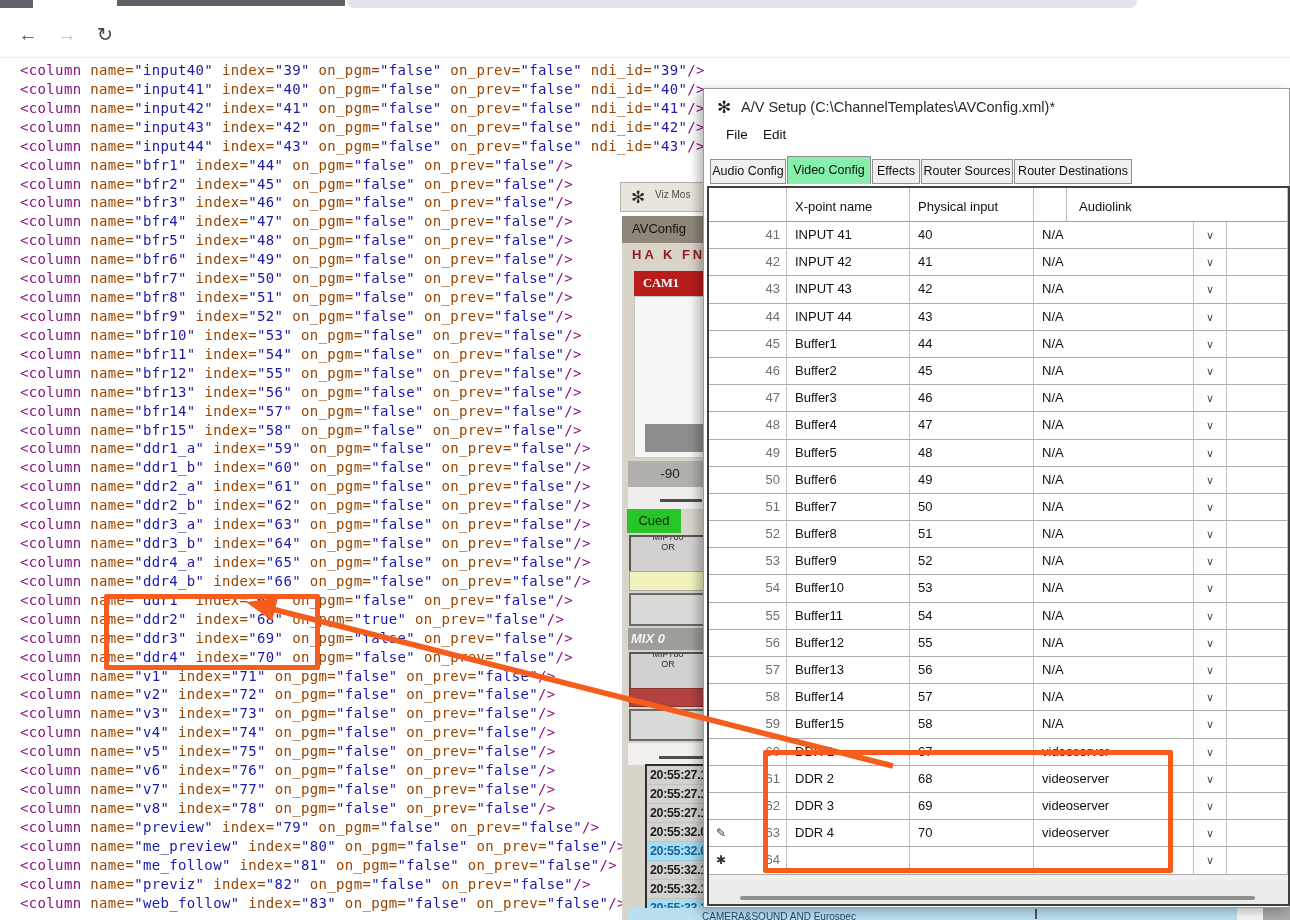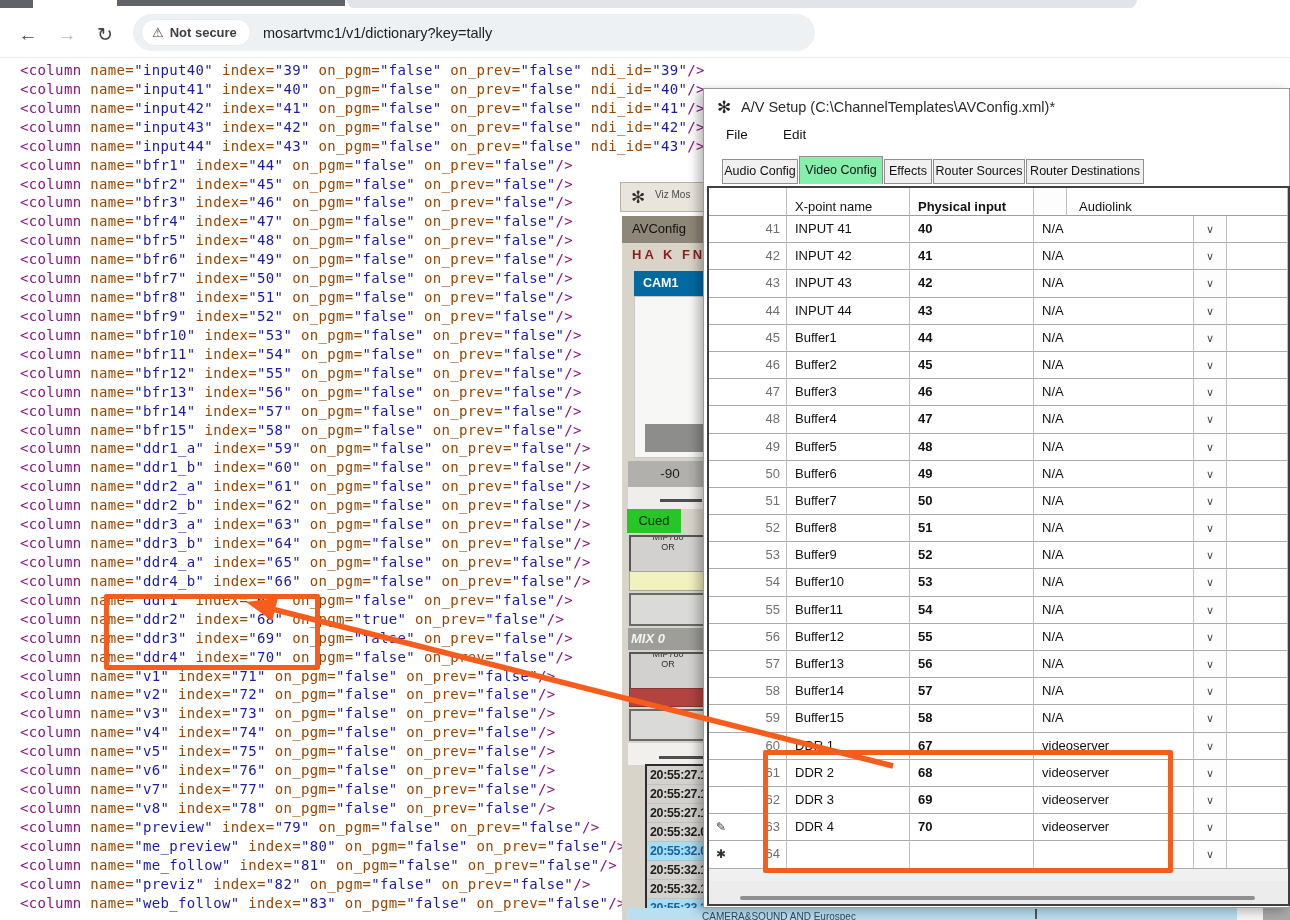--- a/index.html
+++ b/index.html
@@ -73,35 +73,35 @@
   #viz-bottomrow .wbox { position:absolute; left:610px; top:0; width:26px; height:12px; background:#f5f5f5; }
   #viz-bottomrow .gbox { position:absolute; left:636px; top:0; width:27px; height:12px; background:#a9a9a9; }
 
   
   .av { z-index:30; }
   #av-win { left:703px; top:88px; width:587px; height:820px; background:#fff;
             border:1px solid #9b9b9b; box-shadow:-5px 3px 10px rgba(0,0,0,.28); }
   #av-title-ico { left:717px; top:97px; font-size:17px; color:#222; }
   #av-title { left:741px; top:99px; font-size:14.5px; color:#2b2b2b; }
   .menu-item { top:127px; font-size:13.5px; color:#111; }
-  #menu-file { left:726px; } #menu-edit { left:783px; }
+  #menu-file { left:726px; } #menu-edit { left:763px; }
   #av-tabs { left:708px; top:156px; width:582px; height:28px; }
   .tab { position:absolute; top:3px; height:25px; background:#f0f0f0; border:1px solid #8f8f8f;
-         font-size:12.5px; color:#111; text-align:center; line-height:23px;margin-left:12px; }
+         font-size:12.5px; color:#111; text-align:center; line-height:23px; }
   .tab.active { top:0; height:28px; background:#86efac; border-bottom:none; line-height:26px; z-index:2; }
 
   #av-grid { left:707px; top:186px; width:583px; height:720px; background:#f0f0f0; border:2px solid #3f3f3f; overflow:hidden; }
   .grow { display:flex; height:27.2px; background:#fff; }
-  .grow.head { height:28px; }
+  .grow.head { height:34px; }
   .gcell { border-right:1px solid #c0c0c0; border-bottom:1px solid #ababab; font-size:13px; color:#111;
            padding-left:8px; line-height:26px; overflow:hidden; white-space:nowrap; position:relative; }
   .head .gcell { line-height:37px; border-bottom:1px solid #9d9d9d; }
   .c-rh   { width:78px;  text-align:right; padding-right:6px; padding-left:0; color:#6f6f6f; }
   .c-name { width:123px; }
-  .c-phys { width:124px;font-weight:bold; }
+  .c-phys { width:124px; }
   .c-type { width:160px; }
   .c-chev { width:33px;  padding-left:0; text-align:center; color:#4a4a4a; font-size:11px; background:#fdfdfd; }
   .c-audio{ flex:1; padding-left:12px; }
   .row-icon { position:absolute; left:7px; top:0; font-size:12px; color:#333; }
   #av-scrollstrip { left:709px; top:881px; width:579px; height:23px; background:#ececec; }
   #av-thumb { left:740px; top:896px; width:515px; height:4px; background:#8f8f8f; border-radius:2px; }
 
   
   .annot { z-index:60; pointer-events:none; }
   #annot-box-xml   { left:104px; top:594px; width:216px; height:76px; border:5px solid var(--annot,#f65c1c); border-radius:2px; }
@@ -111,41 +111,37 @@
 </head>
 <body>
 
 <div class="abs" id="tabstrip-left"></div>
 <div class="abs" id="tabstrip-mid"></div>
 <div class="abs" id="tabstrip-tab"></div>
 <div class="abs" id="toolbar">
   <div class="navbtn" style="left:15px;">←</div>
   <div class="navbtn" id="fwd" style="left:54px;">→</div>
   <div class="navbtn" style="left:92px;">↻</div>
-  <div id="omnibox">
-    <div id="sec-chip"><span class="warn">⚠</span><span>Not secure</span></div>
-    <div id="url">mosartvmc1/v1/dictionary?key=tally</div>
-  </div>
 </div>
 
 <div class="abs" id="xml-content"><div class="xline"><span class="t">&lt;column </span><span class="a">name=</span><span class="v">"input40" </span><span class="a">index=</span><span class="v">"39" </span><span class="a">on_pgm=</span><span class="v">"false" </span><span class="a">on_prev=</span><span class="v">"false"</span><span class="t"> </span><span class="a">ndi_id=</span><span class="v">"39"</span><span class="t">/&gt;</span></div><div class="xline"><span class="t">&lt;column </span><span class="a">name=</span><span class="v">"input41" </span><span class="a">index=</span><span class="v">"40" </span><span class="a">on_pgm=</span><span class="v">"false" </span><span class="a">on_prev=</span><span class="v">"false"</span><span class="t"> </span><span class="a">ndi_id=</span><span class="v">"40"</span><span class="t">/&gt;</span></div><div class="xline"><span class="t">&lt;column </span><span class="a">name=</span><span class="v">"input42" </span><span class="a">index=</span><span class="v">"41" </span><span class="a">on_pgm=</span><span class="v">"false" </span><span class="a">on_prev=</span><span class="v">"false"</span><span class="t"> </span><span class="a">ndi_id=</span><span class="v">"41"</span><span class="t">/&gt;</span></div><div class="xline"><span class="t">&lt;column </span><span class="a">name=</span><span class="v">"input43" </span><span class="a">index=</span><span class="v">"42" </span><span class="a">on_pgm=</span><span class="v">"false" </span><span class="a">on_prev=</span><span class="v">"false"</span><span class="t"> </span><span class="a">ndi_id=</span><span class="v">"42"</span><span class="t">/&gt;</span></div><div class="xline"><span class="t">&lt;column </span><span class="a">name=</span><span class="v">"input44" </span><span class="a">index=</span><span class="v">"43" </span><span class="a">on_pgm=</span><span class="v">"false" </span><span class="a">on_prev=</span><span class="v">"false"</span><span class="t"> </span><span class="a">ndi_id=</span><span class="v">"43"</span><span class="t">/&gt;</span></div><div class="xline"><span class="t">&lt;column </span><span class="a">name=</span><span class="v">"bfr1" </span><span class="a">index=</span><span class="v">"44" </span><span class="a">on_pgm=</span><span class="v">"false" </span><span class="a">on_prev=</span><span class="v">"false"</span><span class="t">/&gt;</span></div><div class="xline"><span class="t">&lt;column </span><span class="a">name=</span><span class="v">"bfr2" </span><span class="a">index=</span><span class="v">"45" </span><span class="a">on_pgm=</span><span class="v">"false" </span><span class="a">on_prev=</span><span class="v">"false"</span><span class="t">/&gt;</span></div><div class="xline"><span class="t">&lt;column </span><span class="a">name=</span><span class="v">"bfr3" </span><span class="a">index=</span><span class="v">"46" </span><span class="a">on_pgm=</span><span class="v">"false" </span><span class="a">on_prev=</span><span class="v">"false"</span><span class="t">/&gt;</span></div><div class="xline"><span class="t">&lt;column </span><span class="a">name=</span><span class="v">"bfr4" </span><span class="a">index=</span><span class="v">"47" </span><span class="a">on_pgm=</span><span class="v">"false" </span><span class="a">on_prev=</span><span class="v">"false"</span><span class="t">/&gt;</span></div><div class="xline"><span class="t">&lt;column </span><span class="a">name=</span><span class="v">"bfr5" </span><span class="a">index=</span><span class="v">"48" </span><span class="a">on_pgm=</span><span class="v">"false" </span><span class="a">on_prev=</span><span class="v">"false"</span><span class="t">/&gt;</span></div><div class="xline"><span class="t">&lt;column </span><span class="a">name=</span><span class="v">"bfr6" </span><span class="a">index=</span><span class="v">"49" </span><span class="a">on_pgm=</span><span class="v">"false" </span><span class="a">on_prev=</span><span class="v">"false"</span><span class="t">/&gt;</span></div><div class="xline"><span class="t">&lt;column </span><span class="a">name=</span><span class="v">"bfr7" </span><span class="a">index=</span><span class="v">"50" </span><span class="a">on_pgm=</span><span class="v">"false" </span><span class="a">on_prev=</span><span class="v">"false"</span><span class="t">/&gt;</span></div><div class="xline"><span class="t">&lt;column </span><span class="a">name=</span><span class="v">"bfr8" </span><span class="a">index=</span><span class="v">"51" </span><span class="a">on_pgm=</span><span class="v">"false" </span><span class="a">on_prev=</span><span class="v">"false"</span><span class="t">/&gt;</span></div><div class="xline"><span class="t">&lt;column </span><span class="a">name=</span><span class="v">"bfr9" </span><span class="a">index=</span><span class="v">"52" </span><span class="a">on_pgm=</span><span class="v">"false" </span><span class="a">on_prev=</span><span class="v">"false"</span><span class="t">/&gt;</span></div><div class="xline"><span class="t">&lt;column </span><span class="a">name=</span><span class="v">"bfr10" </span><span class="a">index=</span><span class="v">"53" </span><span class="a">on_pgm=</span><span class="v">"false" </span><span class="a">on_prev=</span><span class="v">"false"</span><span class="t">/&gt;</span></div><div class="xline"><span class="t">&lt;column </span><span class="a">name=</span><span class="v">"bfr11" </span><span class="a">index=</span><span class="v">"54" </span><span class="a">on_pgm=</span><span class="v">"false" </span><span class="a">on_prev=</span><span class="v">"false"</span><span class="t">/&gt;</span></div><div class="xline"><span class="t">&lt;column </span><span class="a">name=</span><span class="v">"bfr12" </span><span class="a">index=</span><span class="v">"55" </span><span class="a">on_pgm=</span><span class="v">"false" </span><span class="a">on_prev=</span><span class="v">"false"</span><span class="t">/&gt;</span></div><div class="xline"><span class="t">&lt;column </span><span class="a">name=</span><span class="v">"bfr13" </span><span class="a">index=</span><span class="v">"56" </span><span class="a">on_pgm=</span><span class="v">"false" </span><span class="a">on_prev=</span><span class="v">"false"</span><span class="t">/&gt;</span></div><div class="xline"><span class="t">&lt;column </span><span class="a">name=</span><span class="v">"bfr14" </span><span class="a">index=</span><span class="v">"57" </span><span class="a">on_pgm=</span><span class="v">"false" </span><span class="a">on_prev=</span><span class="v">"false"</span><span class="t">/&gt;</span></div><div class="xline"><span class="t">&lt;column </span><span class="a">name=</span><span class="v">"bfr15" </span><span class="a">index=</span><span class="v">"58" </span><span class="a">on_pgm=</span><span class="v">"false" </span><span class="a">on_prev=</span><span class="v">"false"</span><span class="t">/&gt;</span></div><div class="xline"><span class="t">&lt;column </span><span class="a">name=</span><span class="v">"ddr1_a" </span><span class="a">index=</span><span class="v">"59" </span><span class="a">on_pgm=</span><span class="v">"false" </span><span class="a">on_prev=</span><span class="v">"false"</span><span class="t">/&gt;</span></div><div class="xline"><span class="t">&lt;column </span><span class="a">name=</span><span class="v">"ddr1_b" </span><span class="a">index=</span><span class="v">"60" </span><span class="a">on_pgm=</span><span class="v">"false" </span><span class="a">on_prev=</span><span class="v">"false"</span><span class="t">/&gt;</span></div><div class="xline"><span class="t">&lt;column </span><span class="a">name=</span><span class="v">"ddr2_a" </span><span class="a">index=</span><span class="v">"61" </span><span class="a">on_pgm=</span><span class="v">"false" </span><span class="a">on_prev=</span><span class="v">"false"</span><span class="t">/&gt;</span></div><div class="xline"><span class="t">&lt;column </span><span class="a">name=</span><span class="v">"ddr2_b" </span><span class="a">index=</span><span class="v">"62" </span><span class="a">on_pgm=</span><span class="v">"false" </span><span class="a">on_prev=</span><span class="v">"false"</span><span class="t">/&gt;</span></div><div class="xline"><span class="t">&lt;column </span><span class="a">name=</span><span class="v">"ddr3_a" </span><span class="a">index=</span><span class="v">"63" </span><span class="a">on_pgm=</span><span class="v">"false" </span><span class="a">on_prev=</span><span class="v">"false"</span><span class="t">/&gt;</span></div><div class="xline"><span class="t">&lt;column </span><span class="a">name=</span><span class="v">"ddr3_b" </span><span class="a">index=</span><span class="v">"64" </span><span class="a">on_pgm=</span><span class="v">"false" </span><span class="a">on_prev=</span><span class="v">"false"</span><span class="t">/&gt;</span></div><div class="xline"><span class="t">&lt;column </span><span class="a">name=</span><span class="v">"ddr4_a" </span><span class="a">index=</span><span class="v">"65" </span><span class="a">on_pgm=</span><span class="v">"false" </span><span class="a">on_prev=</span><span class="v">"false"</span><span class="t">/&gt;</span></div><div class="xline"><span class="t">&lt;column </span><span class="a">name=</span><span class="v">"ddr4_b" </span><span class="a">index=</span><span class="v">"66" </span><span class="a">on_pgm=</span><span class="v">"false" </span><span class="a">on_prev=</span><span class="v">"false"</span><span class="t">/&gt;</span></div><div class="xline"><span class="t">&lt;column </span><span class="a">name=</span><span class="v">"ddr1" </span><span class="a">index=</span><span class="v">"67" </span><span class="a">on_pgm=</span><span class="v">"false" </span><span class="a">on_prev=</span><span class="v">"false"</span><span class="t">/&gt;</span></div><div class="xline"><span class="t">&lt;column </span><span class="a">name=</span><span class="v">"ddr2" </span><span class="a">index=</span><span class="v">"68" </span><span class="a">on_pgm=</span><span class="v">"true" </span><span class="a">on_prev=</span><span class="v">"false"</span><span class="t">/&gt;</span></div><div class="xline"><span class="t">&lt;column </span><span class="a">name=</span><span class="v">"ddr3" </span><span class="a">index=</span><span class="v">"69" </span><span class="a">on_pgm=</span><span class="v">"false" </span><span class="a">on_prev=</span><span class="v">"false"</span><span class="t">/&gt;</span></div><div class="xline"><span class="t">&lt;column </span><span class="a">name=</span><span class="v">"ddr4" </span><span class="a">index=</span><span class="v">"70" </span><span class="a">on_pgm=</span><span class="v">"false" </span><span class="a">on_prev=</span><span class="v">"false"</span><span class="t">/&gt;</span></div><div class="xline"><span class="t">&lt;column </span><span class="a">name=</span><span class="v">"v1" </span><span class="a">index=</span><span class="v">"71" </span><span class="a">on_pgm=</span><span class="v">"false" </span><span class="a">on_prev=</span><span class="v">"false"</span><span class="t">/&gt;</span></div><div class="xline"><span class="t">&lt;column </span><span class="a">name=</span><span class="v">"v2" </span><span class="a">index=</span><span class="v">"72" </span><span class="a">on_pgm=</span><span class="v">"false" </span><span class="a">on_prev=</span><span class="v">"false"</span><span class="t">/&gt;</span></div><div class="xline"><span class="t">&lt;column </span><span class="a">name=</span><span class="v">"v3" </span><span class="a">index=</span><span class="v">"73" </span><span class="a">on_pgm=</span><span class="v">"false" </span><span class="a">on_prev=</span><span class="v">"false"</span><span class="t">/&gt;</span></div><div class="xline"><span class="t">&lt;column </span><span class="a">name=</span><span class="v">"v4" </span><span class="a">index=</span><span class="v">"74" </span><span class="a">on_pgm=</span><span class="v">"false" </span><span class="a">on_prev=</span><span class="v">"false"</span><span class="t">/&gt;</span></div><div class="xline"><span class="t">&lt;column </span><span class="a">name=</span><span class="v">"v5" </span><span class="a">index=</span><span class="v">"75" </span><span class="a">on_pgm=</span><span class="v">"false" </span><span class="a">on_prev=</span><span class="v">"false"</span><span class="t">/&gt;</span></div><div class="xline"><span class="t">&lt;column </span><span class="a">name=</span><span class="v">"v6" </span><span class="a">index=</span><span class="v">"76" </span><span class="a">on_pgm=</span><span class="v">"false" </span><span class="a">on_prev=</span><span class="v">"false"</span><span class="t">/&gt;</span></div><div class="xline"><span class="t">&lt;column </span><span class="a">name=</span><span class="v">"v7" </span><span class="a">index=</span><span class="v">"77" </span><span class="a">on_pgm=</span><span class="v">"false" </span><span class="a">on_prev=</span><span class="v">"false"</span><span class="t">/&gt;</span></div><div class="xline"><span class="t">&lt;column </span><span class="a">name=</span><span class="v">"v8" </span><span class="a">index=</span><span class="v">"78" </span><span class="a">on_pgm=</span><span class="v">"false" </span><span class="a">on_prev=</span><span class="v">"false"</span><span class="t">/&gt;</span></div><div class="xline"><span class="t">&lt;column </span><span class="a">name=</span><span class="v">"preview" </span><span class="a">index=</span><span class="v">"79" </span><span class="a">on_pgm=</span><span class="v">"false" </span><span class="a">on_prev=</span><span class="v">"false"</span><span class="t">/&gt;</span></div><div class="xline"><span class="t">&lt;column </span><span class="a">name=</span><span class="v">"me_preview" </span><span class="a">index=</span><span class="v">"80" </span><span class="a">on_pgm=</span><span class="v">"false" </span><span class="a">on_prev=</span><span class="v">"false"</span><span class="t">/&gt;</span></div><div class="xline"><span class="t">&lt;column </span><span class="a">name=</span><span class="v">"me_follow" </span><span class="a">index=</span><span class="v">"81" </span><span class="a">on_pgm=</span><span class="v">"false" </span><span class="a">on_prev=</span><span class="v">"false"</span><span class="t">/&gt;</span></div><div class="xline"><span class="t">&lt;column </span><span class="a">name=</span><span class="v">"previz" </span><span class="a">index=</span><span class="v">"82" </span><span class="a">on_pgm=</span><span class="v">"false" </span><span class="a">on_prev=</span><span class="v">"false"</span><span class="t">/&gt;</span></div><div class="xline"><span class="t">&lt;column </span><span class="a">name=</span><span class="v">"web_follow" </span><span class="a">index=</span><span class="v">"83" </span><span class="a">on_pgm=</span><span class="v">"false" </span><span class="a">on_prev=</span><span class="v">"false"</span><span class="t">/&gt;</span></div></div>
 
 <div class="abs viz" id="viz-title">
   <span class="ico">✻</span>
   <span class="txt">Viz Mos</span>
 </div>
 <div class="abs viz" id="viz-devices">
     <span>AVConfig</span>
   </div>
 <div class="abs viz" id="viz-keys">
     <span>HA  K  FN</span>
   </div>
 <div class="abs viz" id="viz-panel"></div>
 <div class="abs viz" id="viz-meterbox"></div>
-<div class="abs viz" id="viz-cam" style="background: #0369a1;">
+<div class="abs viz" id="viz-cam" style="background: #b91c1c; font-family: Liberation Serif, serif;">
     <span>CAM1</span>
   </div>
 <div class="abs viz" id="viz-grayblock"></div>
 <div class="abs viz" id="viz-db">-90</div>
 <div class="abs viz" id="viz-fader1">
     <div class="line"></div>
   </div>
 <div class="abs viz" id="viz-cued">Cued</div>
 <div class="abs viz clipbox" id="clip1">
   <div class="inner"><span>MIP780</span><br><span>OR</span></div>

